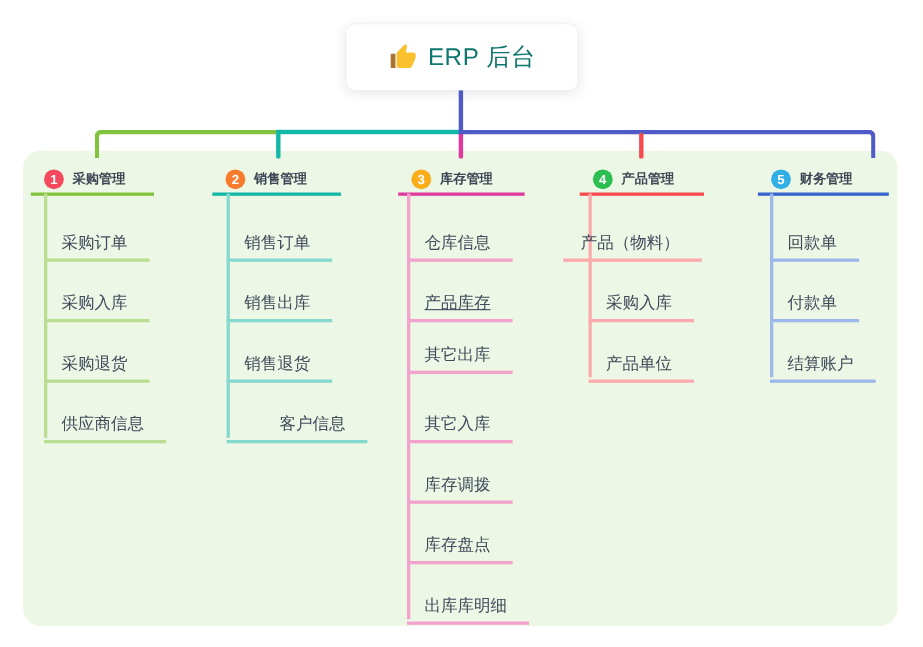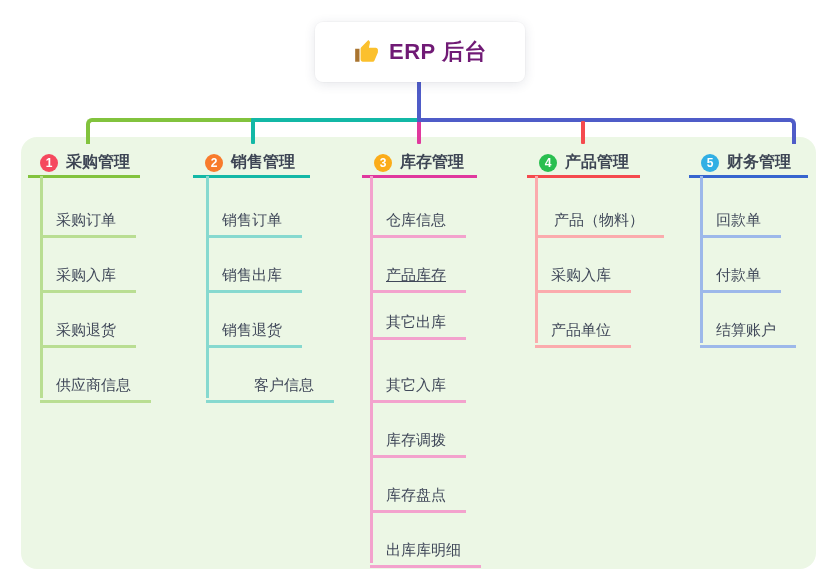--- a/index.html
+++ b/index.html
@@ -12,33 +12,33 @@
     position:absolute;left:21px;top:137px;width:795px;height:432px;
     border-radius:16px;
   }
   .root-card{
     position:absolute;left:315px;top:22px;width:210px;height:60px;
     background:#ffffff;border-radius:8px;
     box-shadow:0 2px 12px rgba(40,50,80,.12), 0 0 0 1px rgba(0,0,0,.02);
     display:flex;align-items:center;justify-content:center;gap:10px;
     z-index:3;cursor:pointer;
   }
-  .root-title{font-size:22px;font-weight:700;color:#701a75;letter-spacing:.5px;}
+  .root-title{font-size:22px;font-weight:400;color:#0f766e;letter-spacing:.5px;}
   .line{position:absolute;}
   .corner{position:absolute;box-sizing:border-box;background:transparent;}
   .branch-header{
     position:absolute;top:150px;height:25px;display:flex;align-items:center;
     border-bottom:3.5px solid;cursor:pointer;
   }
   .badge{
     width:18px;height:18px;border-radius:50%;margin-left:12px;margin-right:8px;
     color:#fff;font-size:12px;font-weight:bold;line-height:18px;text-align:center;
     flex:0 0 auto;
   }
-  .branch-label{font-size:16px;font-weight:600;color:#3d4554;white-space:nowrap;}
+  .branch-label{font-size:12px;font-weight:600;color:#3d4554;white-space:nowrap;}
   .branch-connector{position:absolute;top:176px;width:3px;}
   .child{
     position:absolute;height:27px;box-sizing:content-box;
     padding:0 20px 5px 16px;min-width:44px;
     border-bottom:3px solid;display:flex;align-items:flex-end;
     font-size:15px;color:#41495a;white-space:nowrap;cursor:pointer;
   }
 </style>
 </head>
 <body>
@@ -134,21 +134,21 @@
       <div class="child" style="left: 370px; top: 533px; border-bottom-color: rgb(243, 162, 205);">
         <span>出库库明细</span>
       </div>
   <div class="branch">
     <div class="branch-header" style="left: 527px; width: 113px; border-bottom-color: rgb(245, 74, 78);">
       <span class="badge" style="background: rgb(42, 191, 80);">4</span>
       <span class="branch-label">产品管理</span>
     </div>
     <div class="branch-connector" style="left: 535px; height: 167px; background: rgb(251, 171, 173);"></div>
   </div>
-<div class="child" style="left: 538px; top: 203px; border-bottom-color: rgb(251, 171, 173);">
+<div class="child" style="left: 512px; top: 203px; border-bottom-color: rgb(251, 171, 173);">
         <span>产品（物料）</span>
       </div>
       <div class="child" style="left: 535px; top: 258px; border-bottom-color: rgb(251, 171, 173);">
         <span>采购入库</span>
       </div>
       <div class="child" style="left: 535px; top: 313px; border-bottom-color: rgb(251, 171, 173);">
         <span>产品单位</span>
       </div>
   <div class="branch">
     <div class="branch-header" style="left: 689px; width: 119px; border-bottom-color: rgb(55, 101, 207);">

